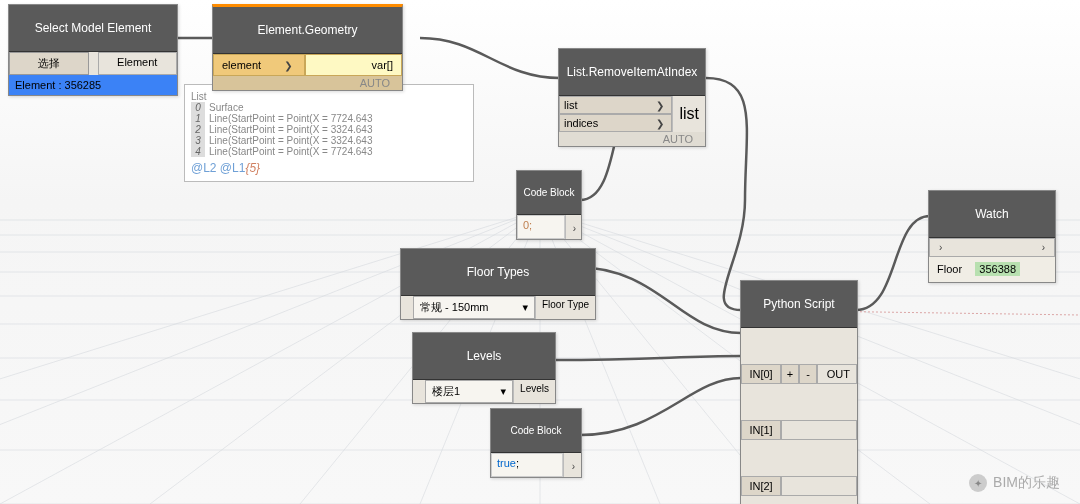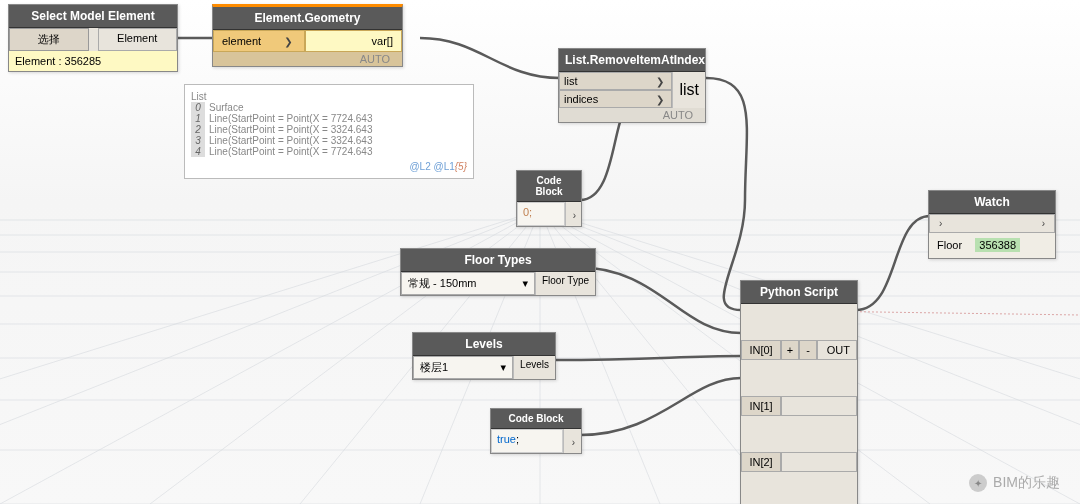--- a/index.html
+++ b/index.html
@@ -1,34 +1,34 @@
 <!DOCTYPE html>
 <html><head>
 <meta charset="utf-8">
 <style>
 * { box-sizing: border-box; margin: 0; padding: 0; font-family: "Segoe UI", Arial, sans-serif; }
 body { width: 1080px; height: 504px; position: relative; background: #f5f5f5; overflow: hidden; }
 #grid-bg { position: absolute; inset: 0; z-index: 0; }
 .node { position: absolute; background: #e8e4dc; border: 1px solid #888; box-shadow: 1px 1px 3px rgba(0,0,0,0.15); z-index: 5; }
-.node-hdr { background: #5a5a5a; color: #fff; font-size: 12px; font-weight: bold; text-align: center; padding: 4px 6px; border-bottom: 1px solid #333; }
+.node-hdr { background: #5a5a5a; color: #fff; font-size: 12px; font-weight: normal; text-align: center; padding: 16px 6px; border-bottom: 1px solid #333; }
 .port-out { padding: 3px 6px; border-left: 1px solid #bbb; background: #e8e4dc; text-align: right; }
 .chevron { font-size: 10px; color: #444; padding: 0 3px; }
 .port-btn { display: flex; align-items: center; justify-content: space-between; padding: 2px 4px; border: 1px solid #aaa; background: #ddd6c9; font-size: 11px; min-width: 60px; }
 .auto-tag { font-size: 11px; color: #888; text-align: right; padding: 1px 12px; background: #e0dcd3; }
 .preview { position: absolute; background: #fff; border: 1px solid #bbb; font-family: Consolas, monospace; font-size: 10px; color: #888; padding: 6px; z-index: 4; }
 .preview .ln { display: flex; gap: 4px; white-space: pre; }
 .preview .idx { background: #ddd; color: #666; width: 14px; text-align: center; font-style: italic; }
-.preview-ftr { display: flex; justify-content: flex-end; font-size: 10px; padding-top: 4px; }
+.preview-ftr { display: flex; justify-content: flex-start; font-size: 12px; padding-top: 4px; }
 .code-txt { font-family: Consolas, monospace; font-size: 11px; background: #f7f5f0; padding: 3px 5px; border: 1px solid #ccc; }
 .code-txt .kw { color: #0066cc; }
 .sel-body { display: flex; gap: 9px; }
 .sel-btn { flex: 1; text-align: center; padding: 3px; border: 1px solid #999; background: #ddd6c9; font-size: 11px; }
 .sel-lbl { flex: 1; text-align: center; padding: 3px; font-size: 11px; border: 1px solid #aaa; }
-.result-row { padding: 4px 6px; font-size: 11px; background: #fef9c3; }
-.dropdown-body { display: flex; }
+.result-row { padding: 4px 6px; font-size: 11px; background: #3b82f6; }
+.dropdown-body { display: flex; margin-left: 12px; }
 .dropdown { flex: 1; display: flex; justify-content: space-between; align-items: center; padding: 3px 6px; background: #f7f5f0; border: 1px solid #aaa; font-size: 11px; }
 .py-row { display: flex; align-items: stretch; margin-top: 36px; }
 .py-in { width: 40px; text-align: center; padding: 3px 4px; font-size: 11px; border: 1px solid #aaa; background: #ddd6c9; }
 .py-pm { width: 18px; text-align: center; border: 1px solid #aaa; background: #ddd6c9; font-size: 11px; padding: 3px 0; }
 .py-out { flex: 1; text-align: right; padding: 3px 6px; font-size: 11px; border: 1px solid #aaa; }
 .watch-body { display: flex; justify-content: space-between; padding: 3px 6px; border: 1px solid #aaa; }
 .watch-result { padding: 6px 8px; font-family: Consolas, monospace; font-size: 11px; background: #f0ede5; }
 .watch-result .hl { background: #b8e0b0; padding: 1px 4px; }
 svg.wires { position: absolute; inset: 0; z-index: 3; pointer-events: none; }
 .watermark { position: absolute; right: 20px; bottom: 12px; font-size: 14px; color: #aaa; z-index: 6; display: flex; align-items: center; gap: 6px; }

